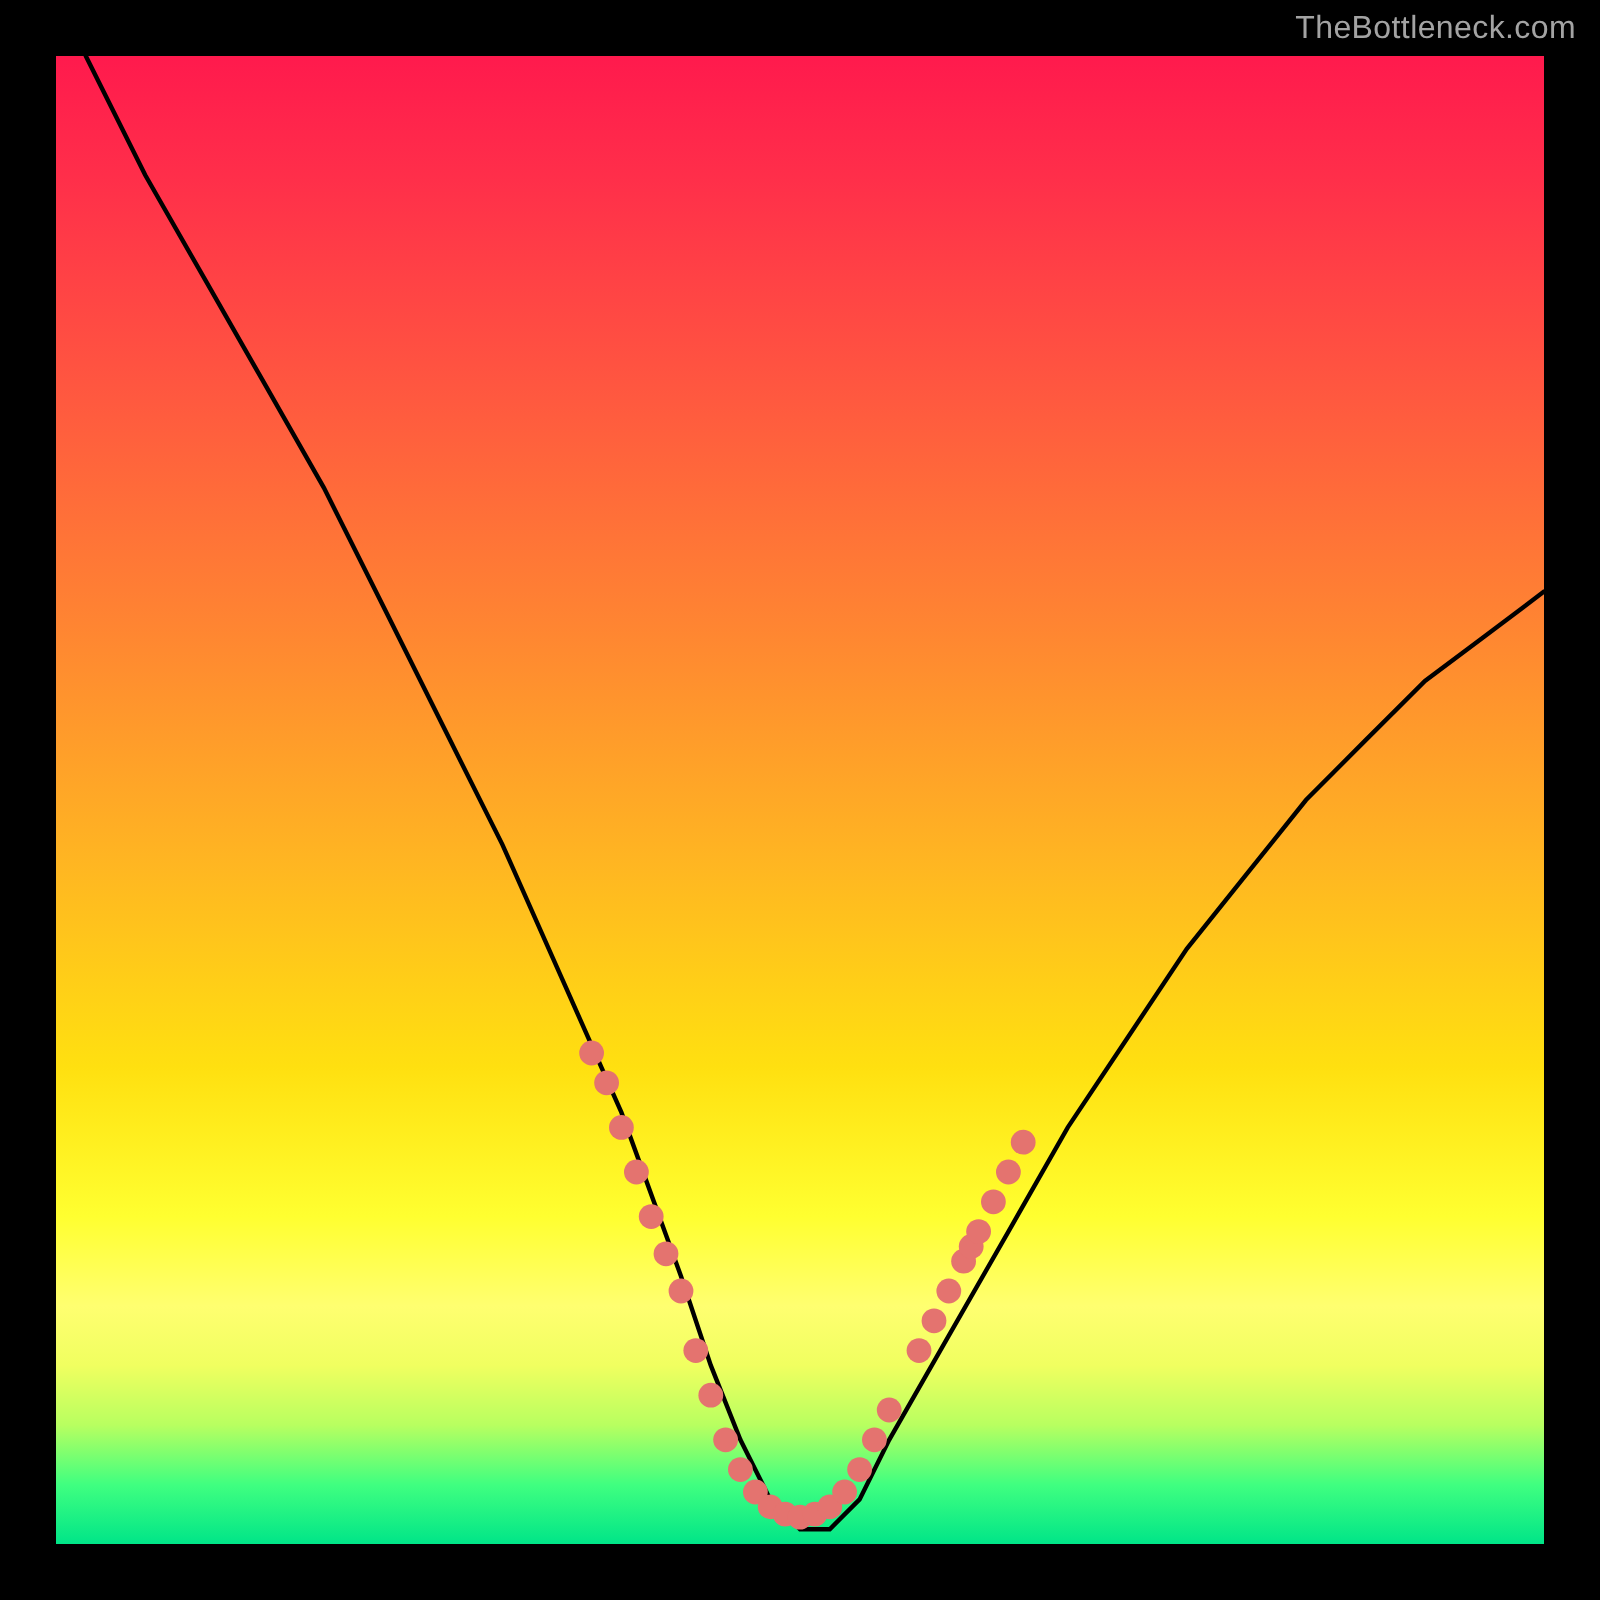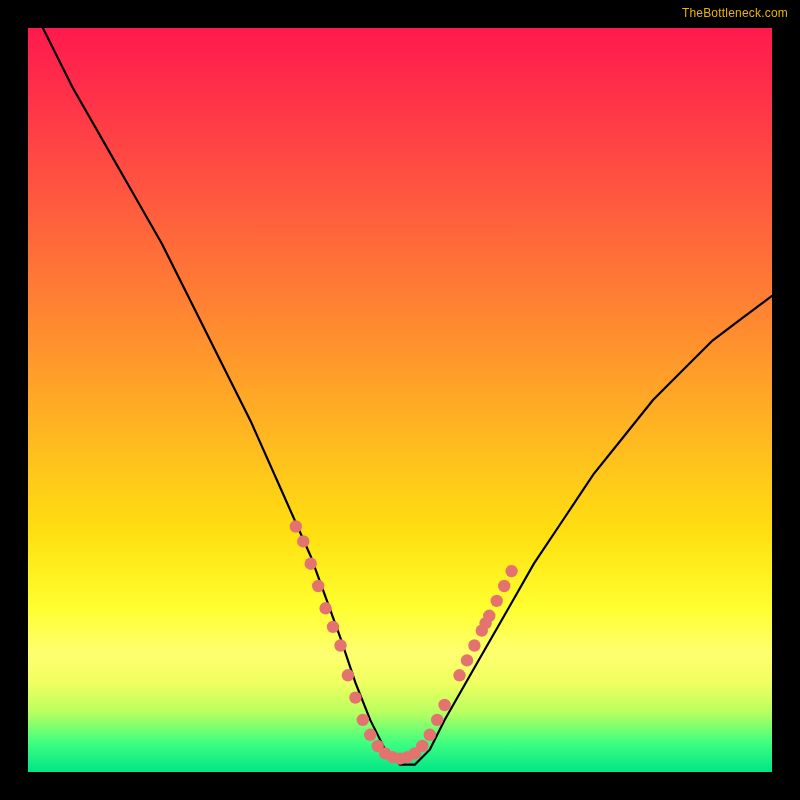--- a/index.html
+++ b/index.html
@@ -39,22 +39,22 @@
       #f0ff60 88%,
       #b8ff60 92%,
       #40ff80 96%,
       #00e588 100%
     );
   }
   .watermark {
     position: absolute;
     top: 6px;
     right: 12px;
-    color: #eab308;
-    font-size: 12px;
+    color: #a3a3a3;
+    font-size: 16px;
     letter-spacing: 0.2px;
     user-select: none;
   }
   svg.curve {
     position: absolute;
     left: 0;
     top: 0;
     width: 744px;
     height: 744px;
     overflow: visible;

